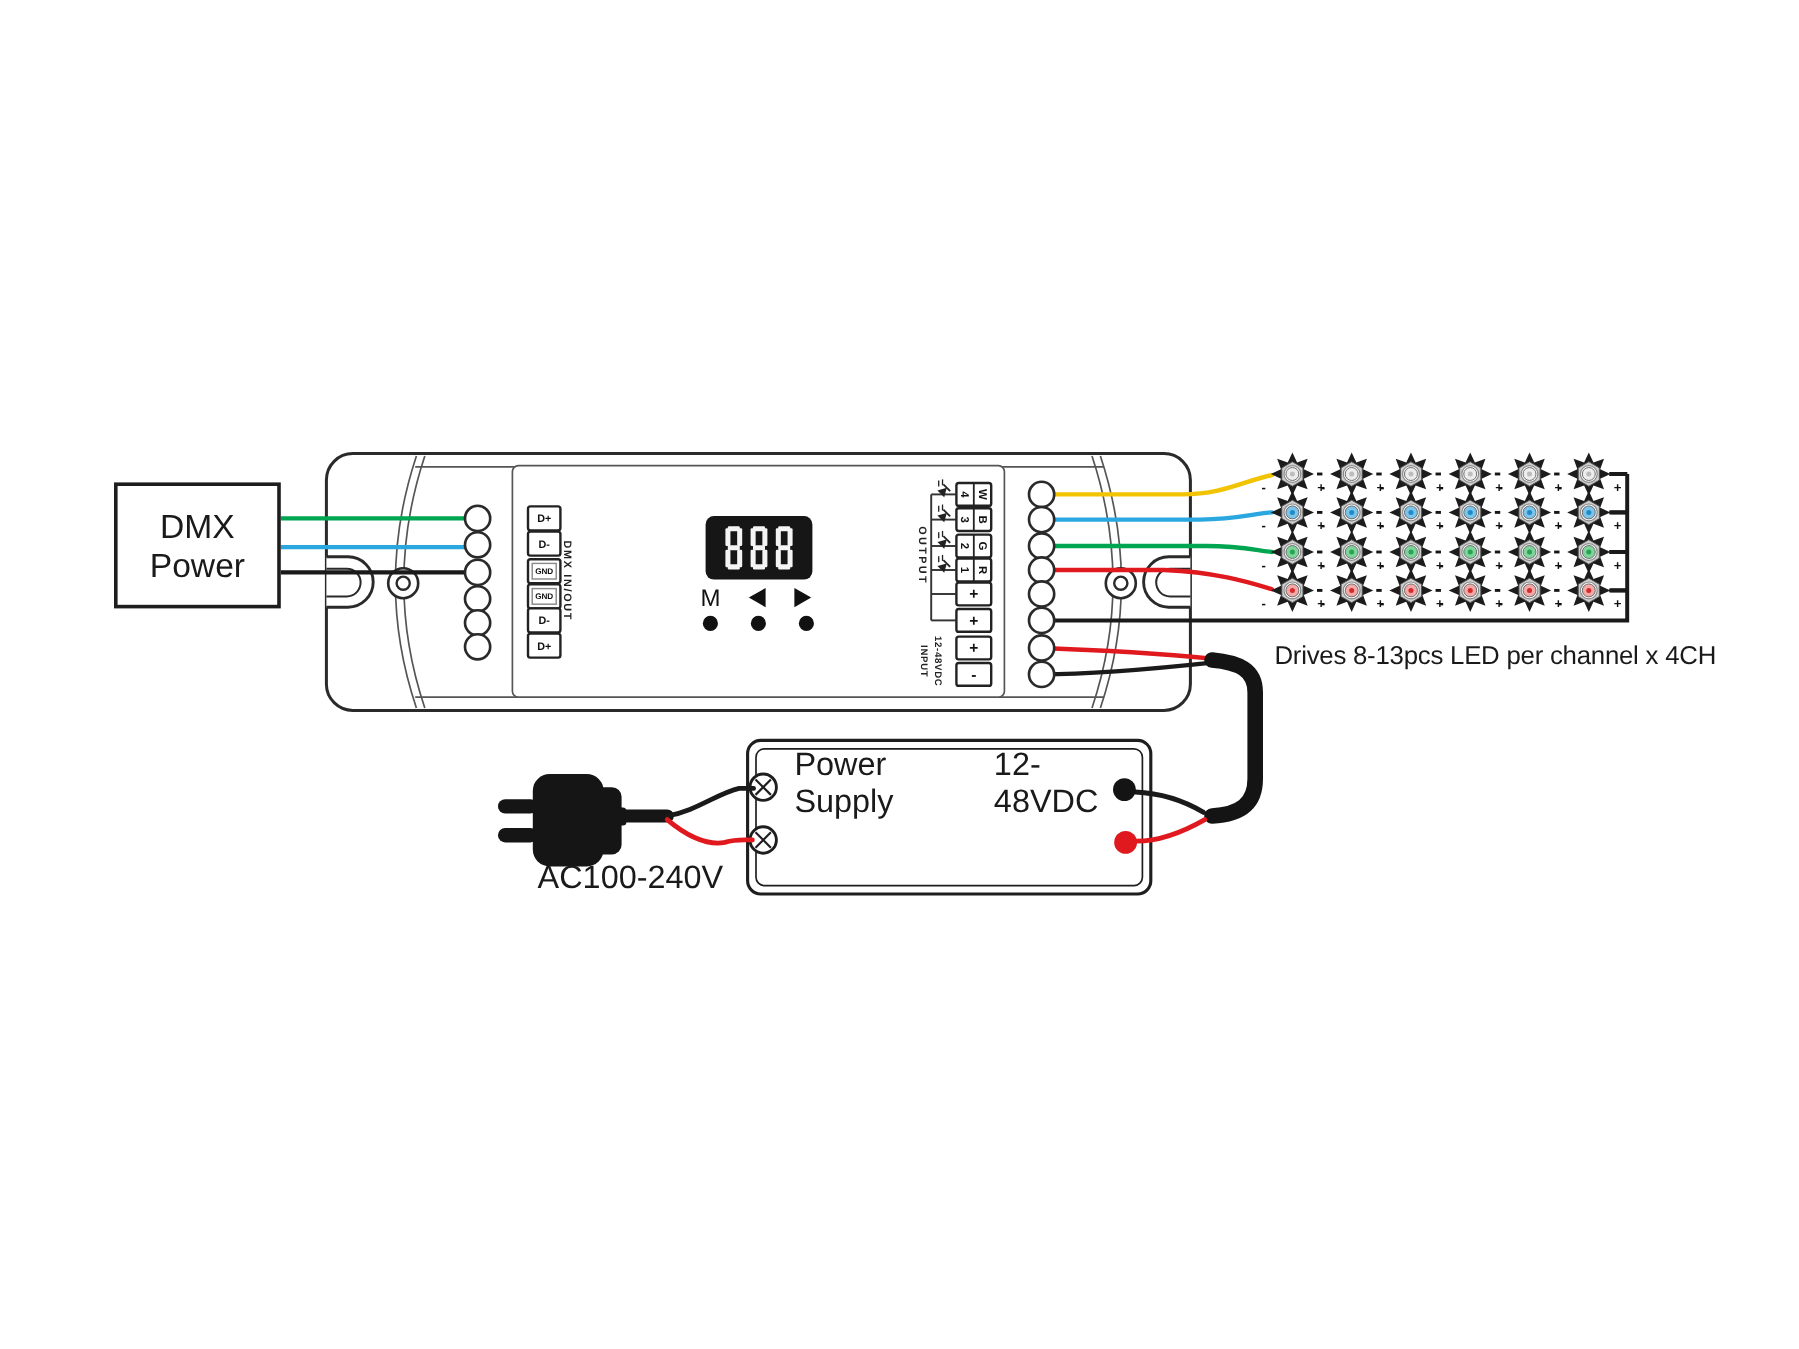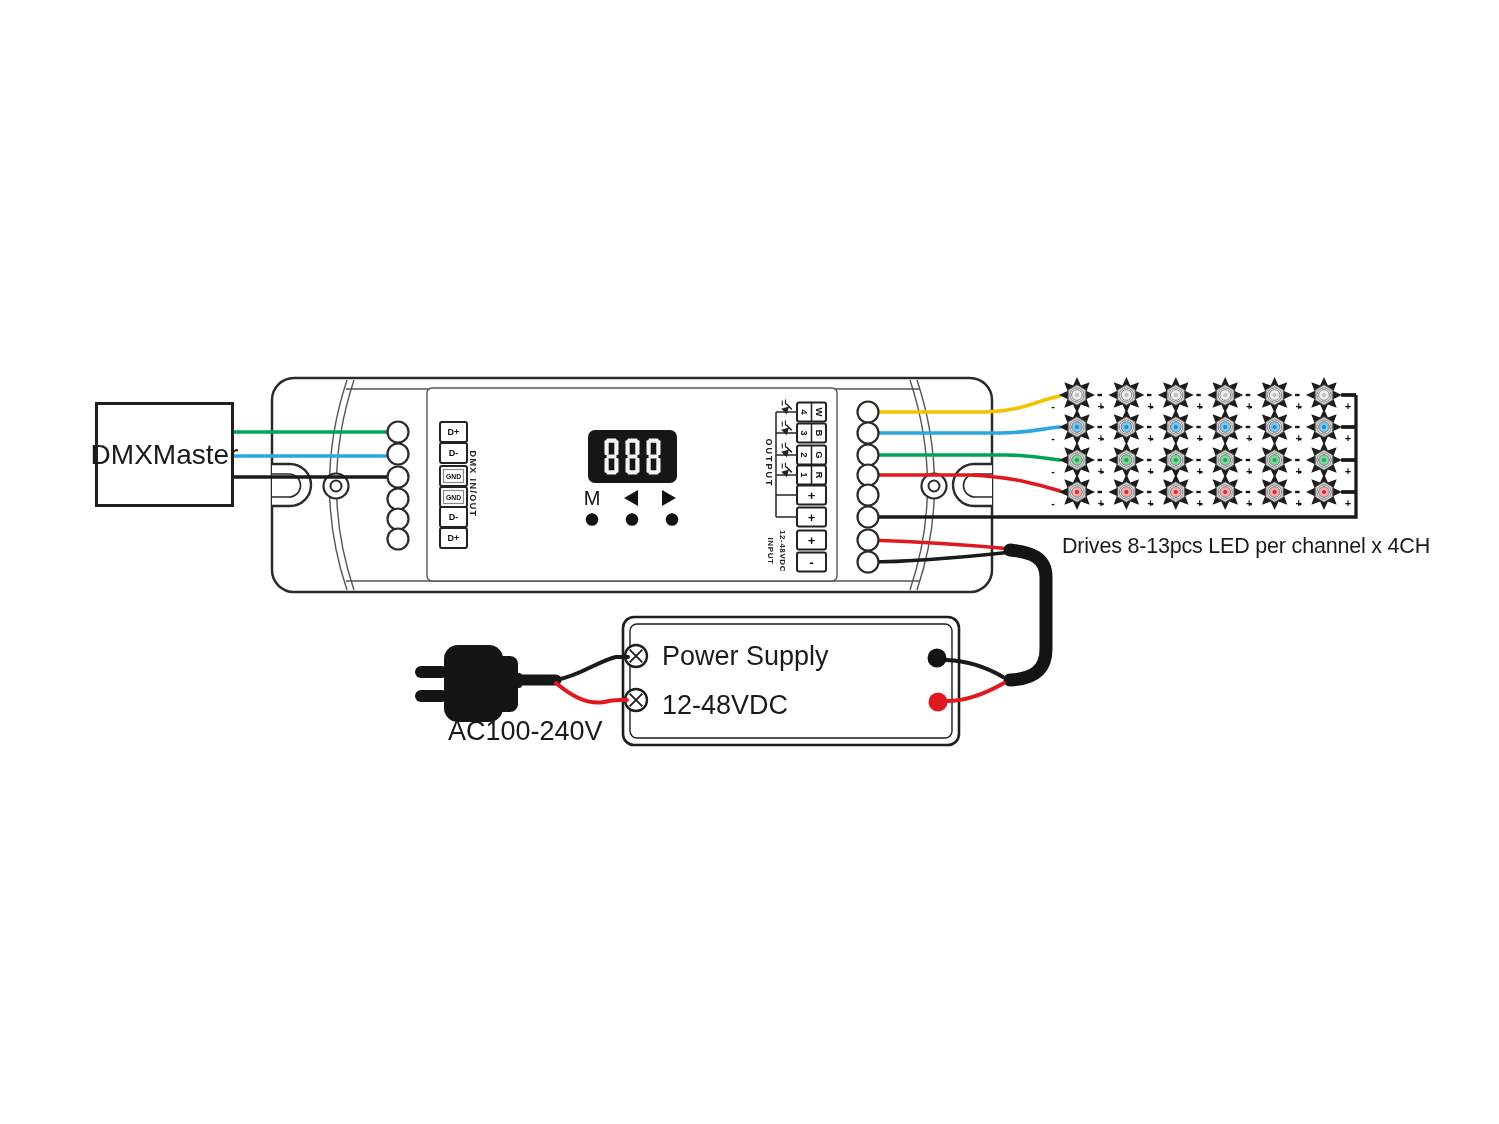--- a/index.html
+++ b/index.html
@@ -18,26 +18,26 @@
   text{fill:#111;}
   .tlbl{font:bold 9px "Liberation Sans",sans-serif;text-anchor:middle;}
   .tsm{font:bold 6.8px "Liberation Sans",sans-serif;text-anchor:middle;}
   .rlbl{font:bold 9.5px "Liberation Sans",sans-serif;text-anchor:middle;}
   .plus{font:bold 13px "Liberation Sans",sans-serif;text-anchor:middle;}
   .pol{font:bold 11px "Liberation Sans",sans-serif;text-anchor:middle;}
   .btnlbl{font:20px "Liberation Sans",sans-serif;text-anchor:middle;fill:#111;}
   .vlabel{position:absolute;transform:translate(-50%,-50%) rotate(90deg);
           font-weight:bold;font-size:9px;letter-spacing:1.4px;white-space:nowrap;color:#222;}
   #dmx-master{position:absolute;left:95px;top:402px;width:133px;height:99px;
-     border:3px solid #1e1e1e;background:#fff;display:flex;flex-direction:row;
+     border:3px solid #1e1e1e;background:#fff;display:flex;flex-direction:column;
      justify-content:center;align-items:center;font-size:28px;line-height:33px;}
   #display{position:absolute;left:588px;top:430px;width:89px;height:53px;
      background:#161616;border-radius:7px;}
   #psu-text{position:absolute;left:662px;top:622px;width:292px;height:118px;
-     display:flex;flex-direction:column;justify-content:space-evenly;font-size:27px;}
+     display:flex;flex-direction:row;justify-content:space-evenly;font-size:27px;}
   #caption-drives{position:absolute;left:1062px;top:534px;font-size:21.5px;white-space:nowrap;letter-spacing:-0.2px;}
   #caption-ac{position:absolute;left:420px;top:716px;font-size:27px;white-space:nowrap;margin-left:28px;}
 </style>
 </head>
 <body>
 
 <div id="stage">
 
   <svg id="wiresvg" width="1499" height="1124">
 
@@ -499,21 +499,21 @@
           </g>
           <text x="1300" y="507" class="pol">-</text>
           <text x="1348" y="507" class="pol">+</text>
           <line x1="1342" y1="492" x2="1356" y2="492" class="busline"></line>
         </g>
       </g>
     </svg>
 
   <div id="dmx-master">
     <span>DMX</span>
-    <span>Master</span>
+    <span>Power</span>
   </div>
 
   <div class="vlabel" style="left:473px;top:484px;">DMX IN/OUT</div>
   <div class="vlabel" style="left:769px;top:463px;letter-spacing:2px;">OUTPUT</div>
   <div class="vlabel" style="left:770px;top:551px;font-size:8px;letter-spacing:0.6px;">INPUT</div>
   <div class="vlabel" style="left:782px;top:551px;font-size:8px;letter-spacing:0.6px;">12-48VDC</div>
 
   <div id="display">
     <svg id="segsvg" width="89" height="53">
         <rect x="18.5" y="8.5" width="10" height="4.2" rx="1" fill="#f4f4f4"></rect>

